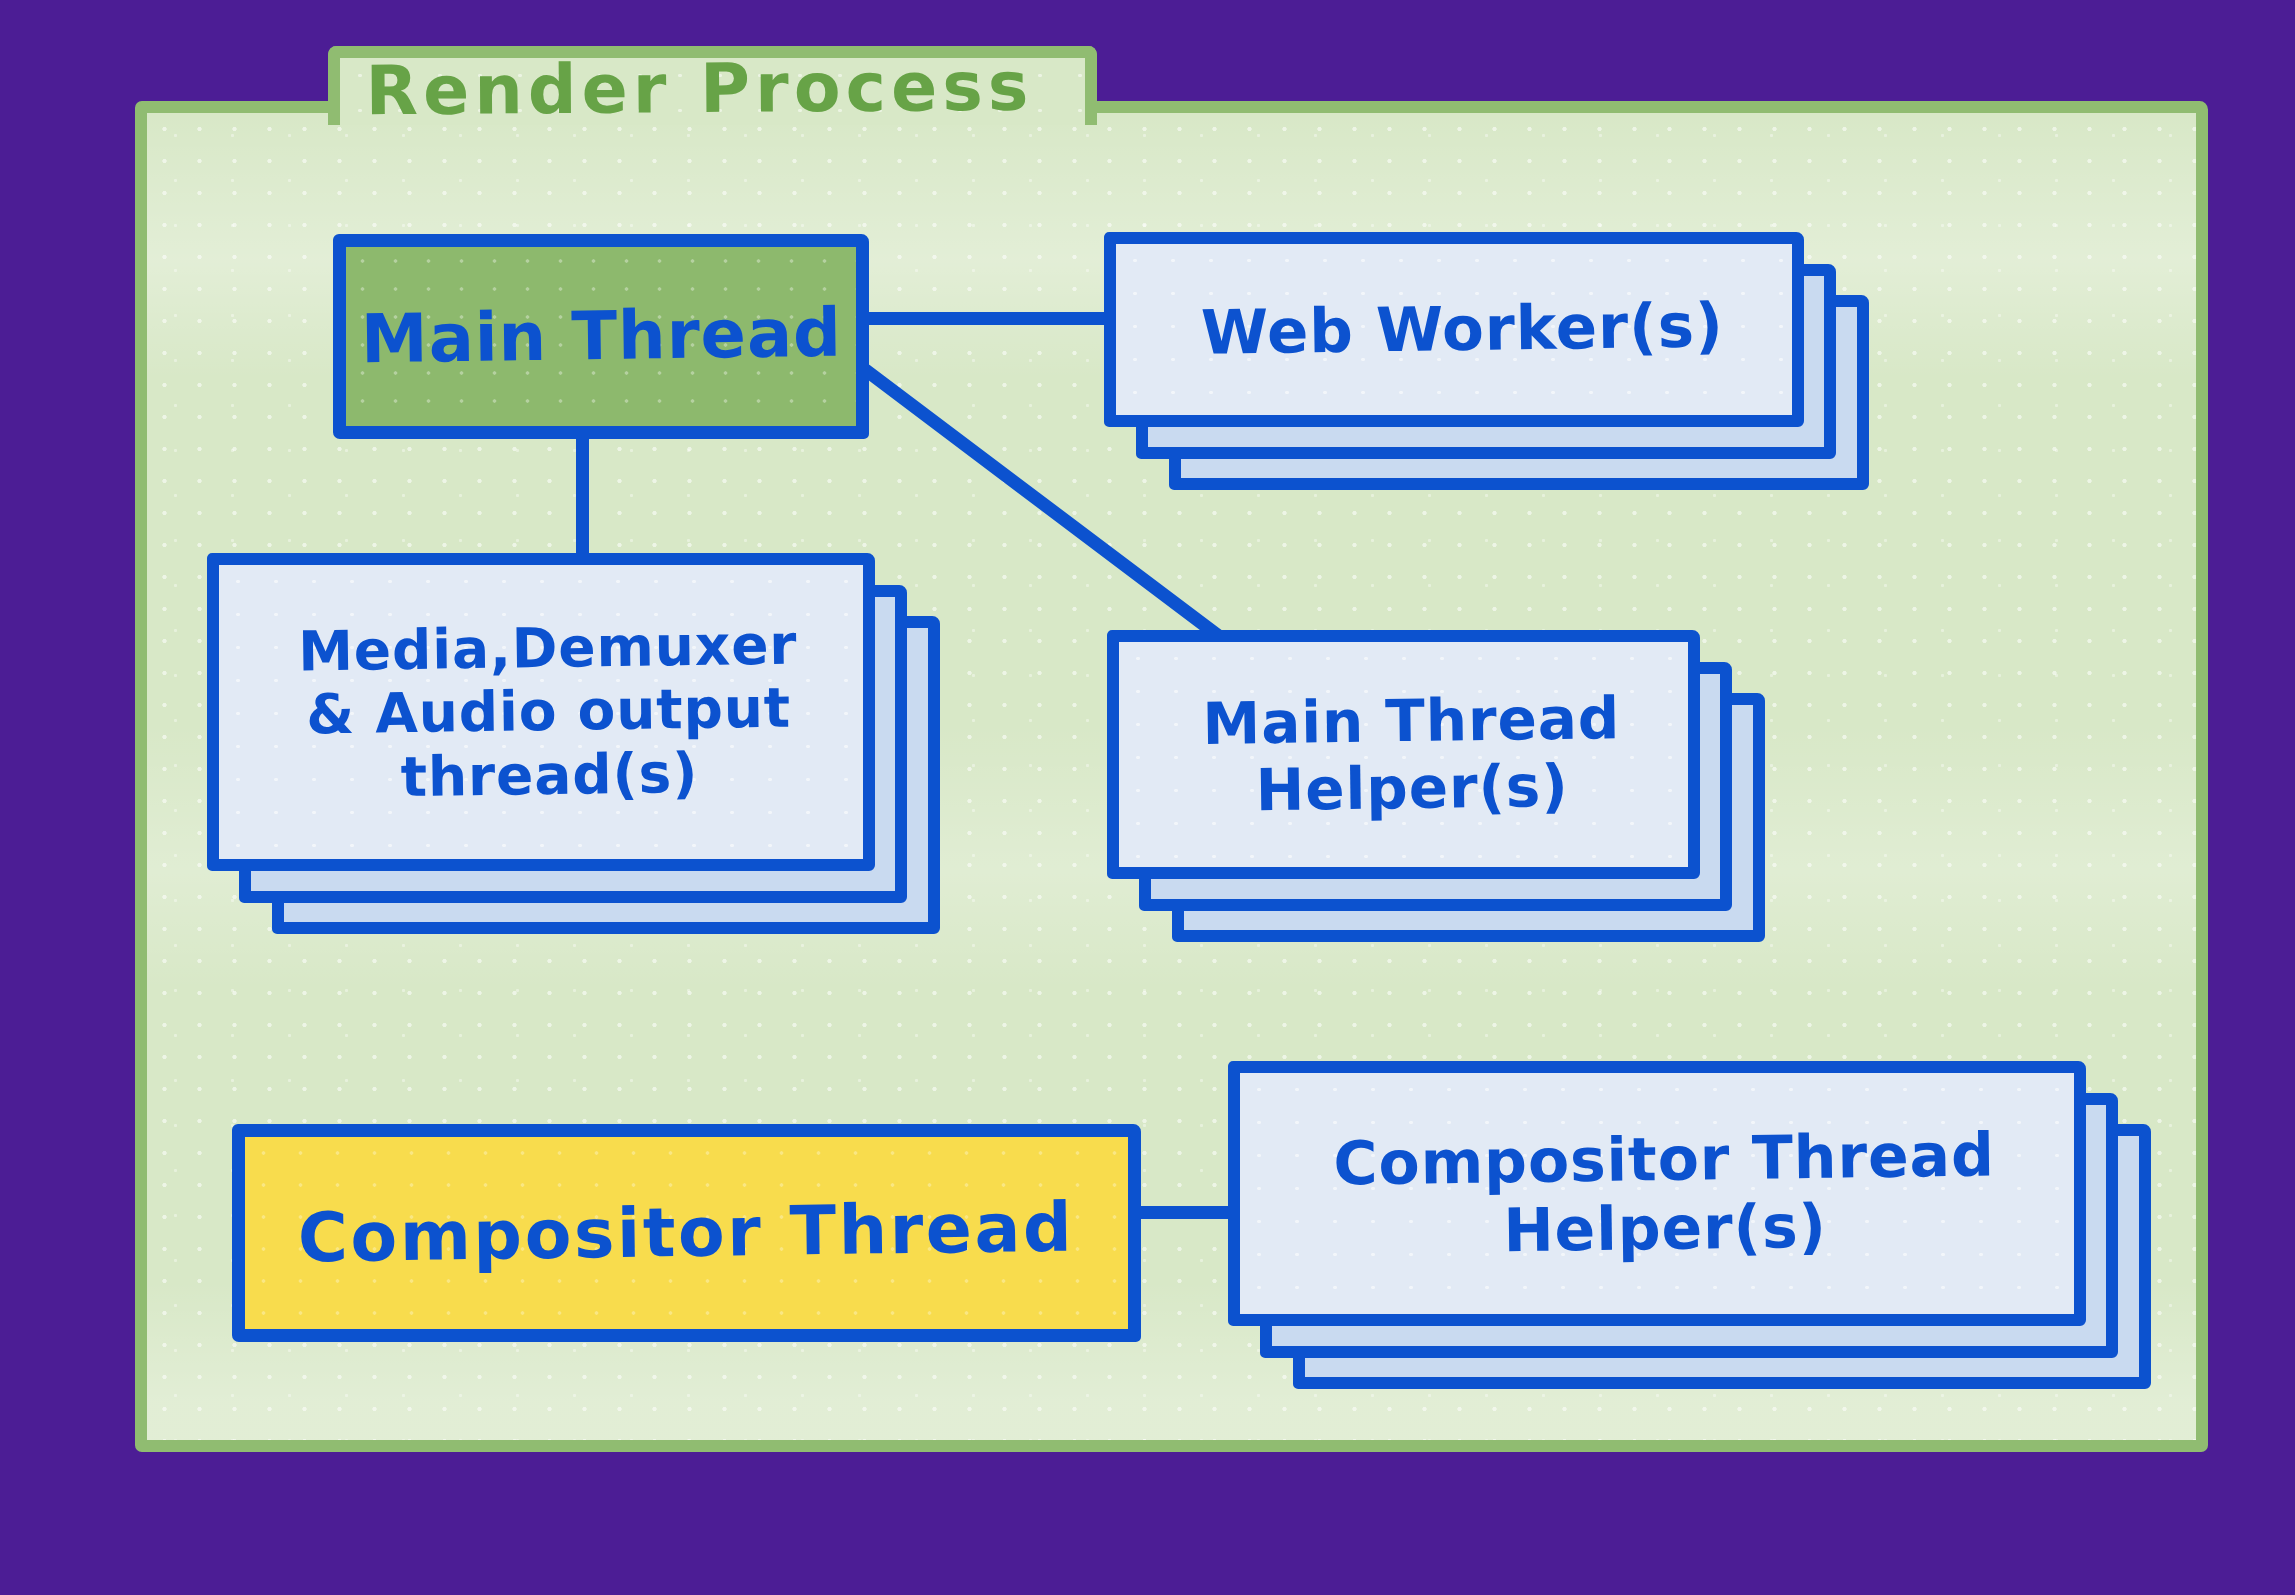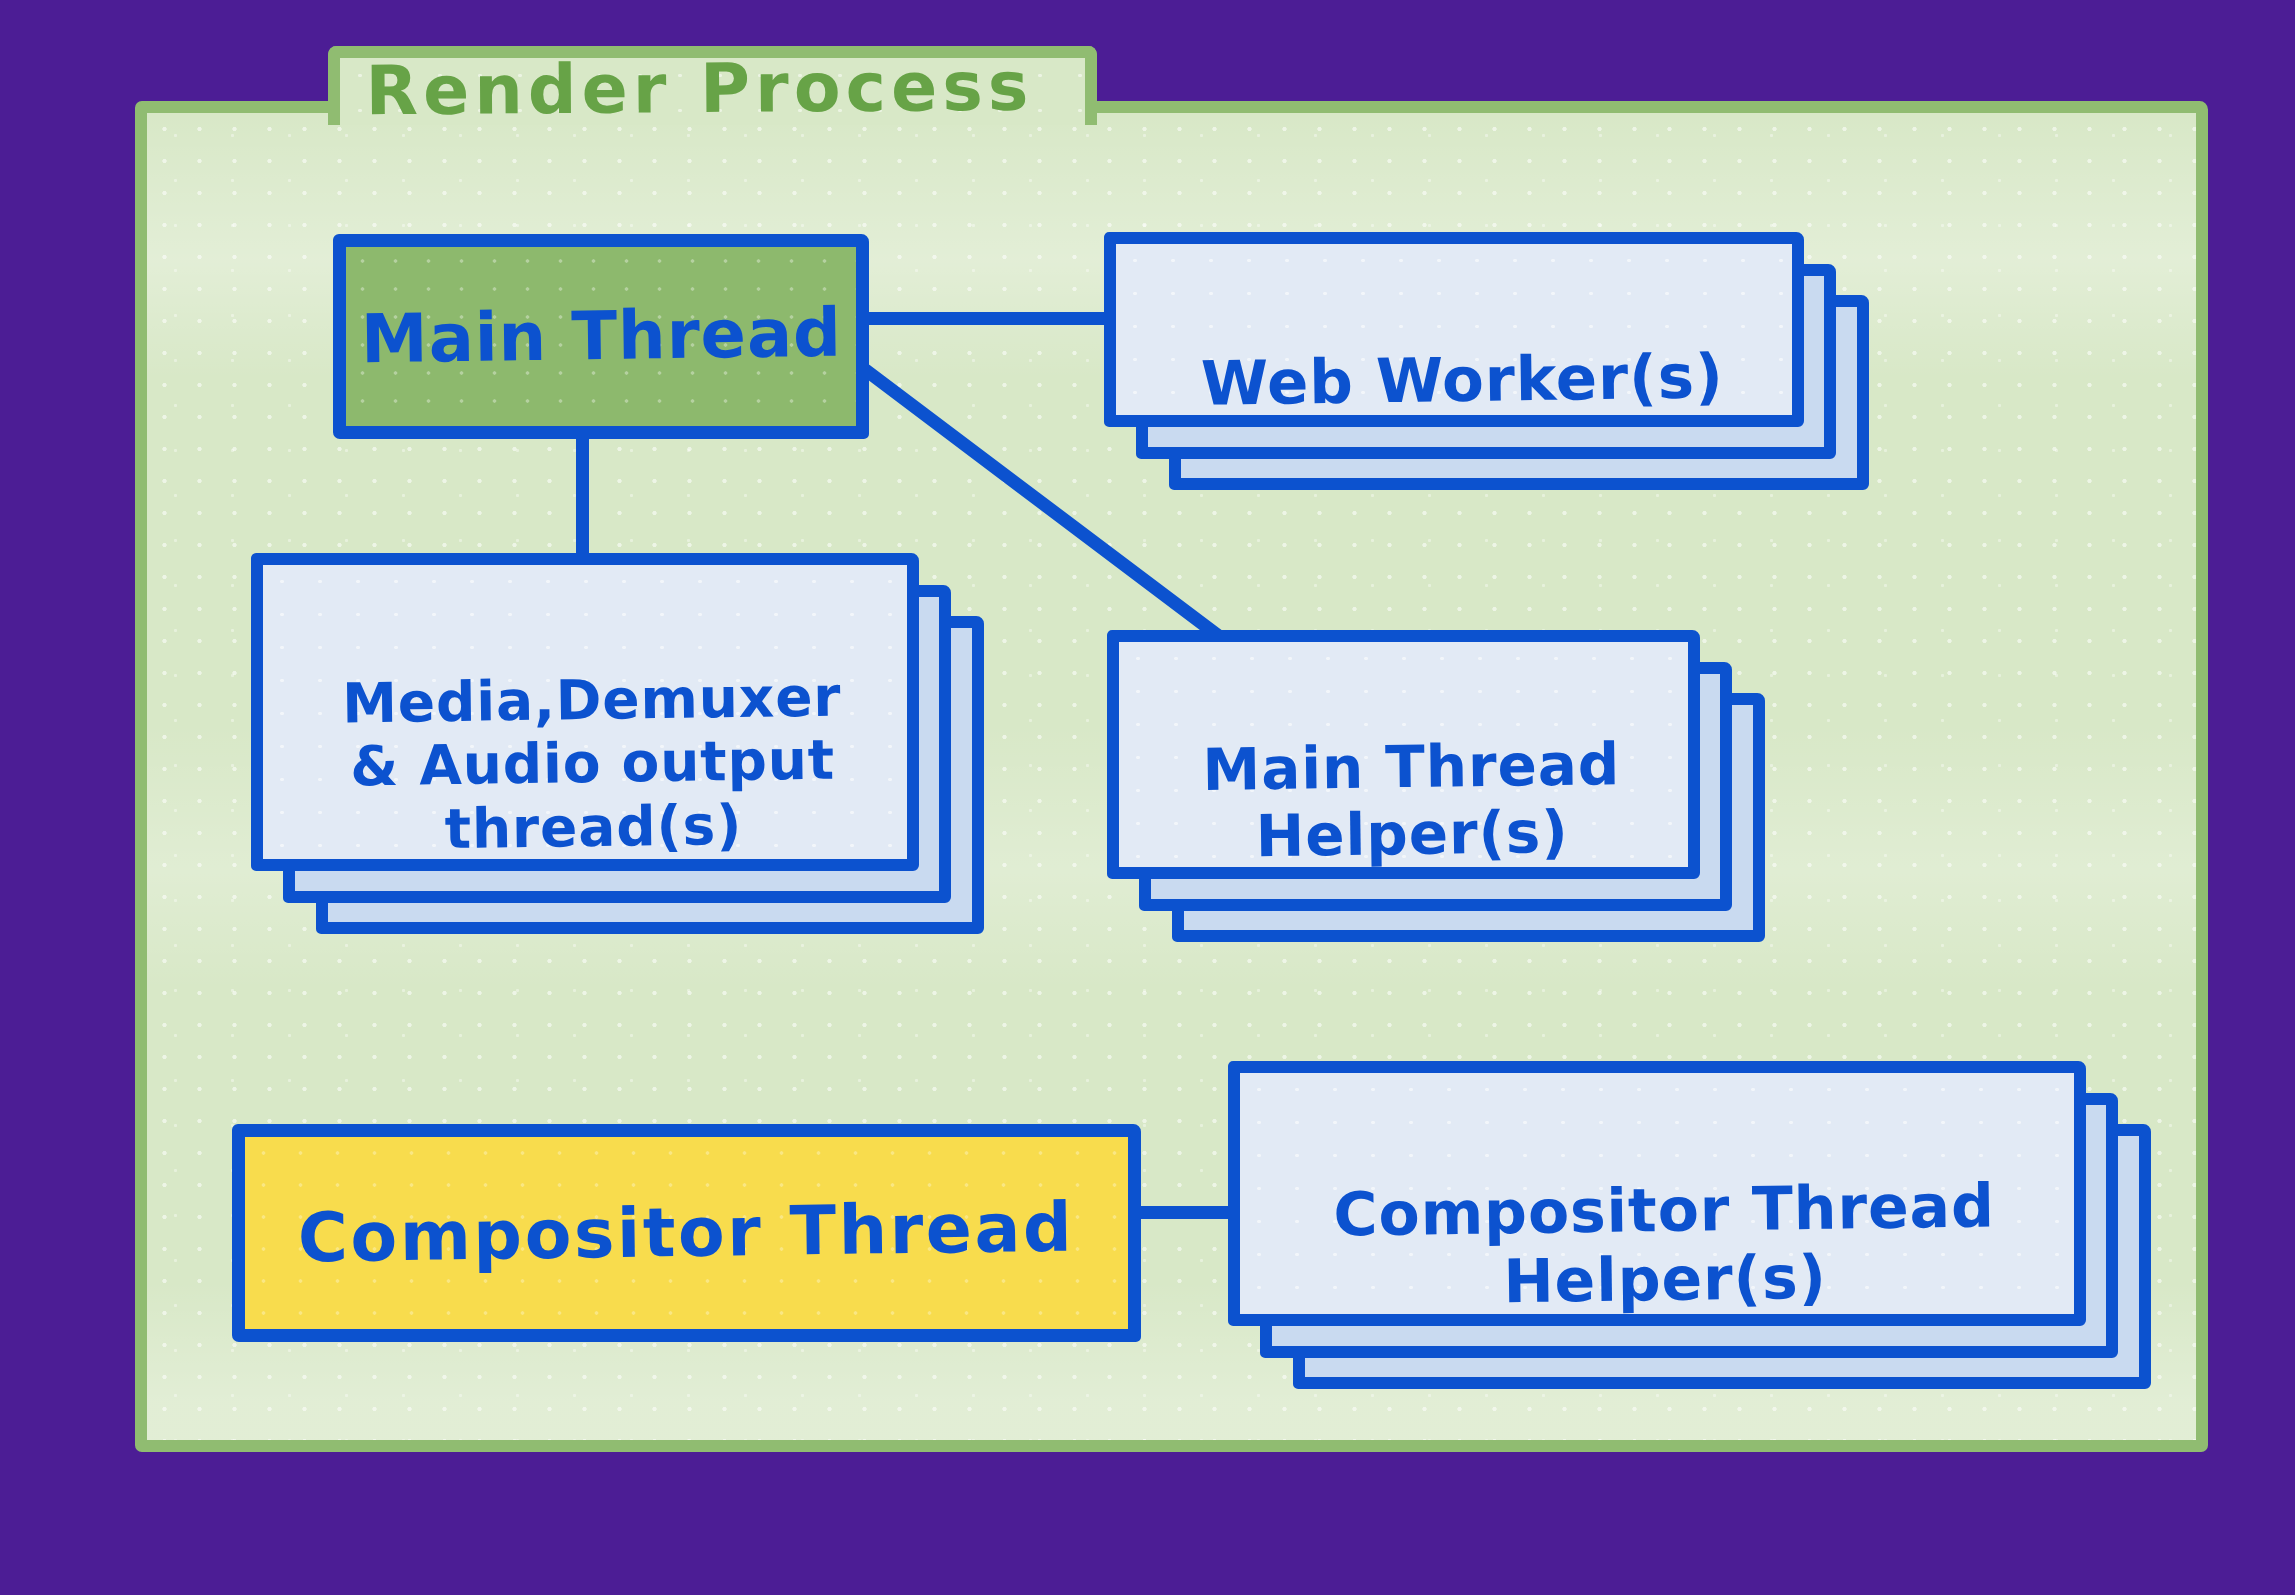--- a/index.html
+++ b/index.html
@@ -76,35 +76,35 @@
     position:absolute;box-sizing:border-box;
     border:12px solid #0c52cf;
     border-radius:5.1px 7.7px 6px 5.1px;
     background-color:#c9daf0;
   }
   .card.front{
     left:0;top:0;
     background-color:#e2eaf5;
     background-image:radial-gradient(rgba(255,255,255,.55) 1.7px, transparent 2.2px);
     background-size:38px 33px;
-    display:flex;flex-direction:column;justify-content:flex-end;align-items:center;
+    display:flex;flex-direction:column;justify-content:center;align-items:center;
     color:#0c52cf;text-align:center;padding-left:16px;
   }
   .card.back1{left:32px;top:32px;}
   .card.back2{left:65px;top:63px;}
   .label{transform:rotate(-0.8deg);}
   .line{line-height:1.15;letter-spacing:0.9px;}
   
   .n-main-thread{left:333px;top:234px;width:536px;height:205px;}
   .n-main-thread .line{font-size:67px;}
   .s-web-workers{left:1104px;top:232px;width:700px;height:195px;}
   .s-web-workers .card{width:700px;height:195px;}
   .s-web-workers .line{font-size:61px;}
   .s-media{left:207px;top:553px;width:668px;height:318px;}
-  .s-media .card{width:668px;height:318px;margin-left:44px;}
+  .s-media .card{width:668px;height:318px;}
   .s-media .line{font-size:55px;}
   .s-mt-helpers{left:1107px;top:630px;width:593px;height:249px;}
   .s-mt-helpers .card{width:593px;height:249px;}
   .s-mt-helpers .line{font-size:58px;}
   .n-compositor{left:232px;top:1124px;width:909px;height:218px;}
   .n-compositor .line{font-size:68px;letter-spacing:2.6px;}
   .s-comp-helpers{left:1228px;top:1061px;width:858px;height:265px;}
   .s-comp-helpers .card{width:858px;height:265px;}
   .s-comp-helpers .line{font-size:60px;}
 </style>

